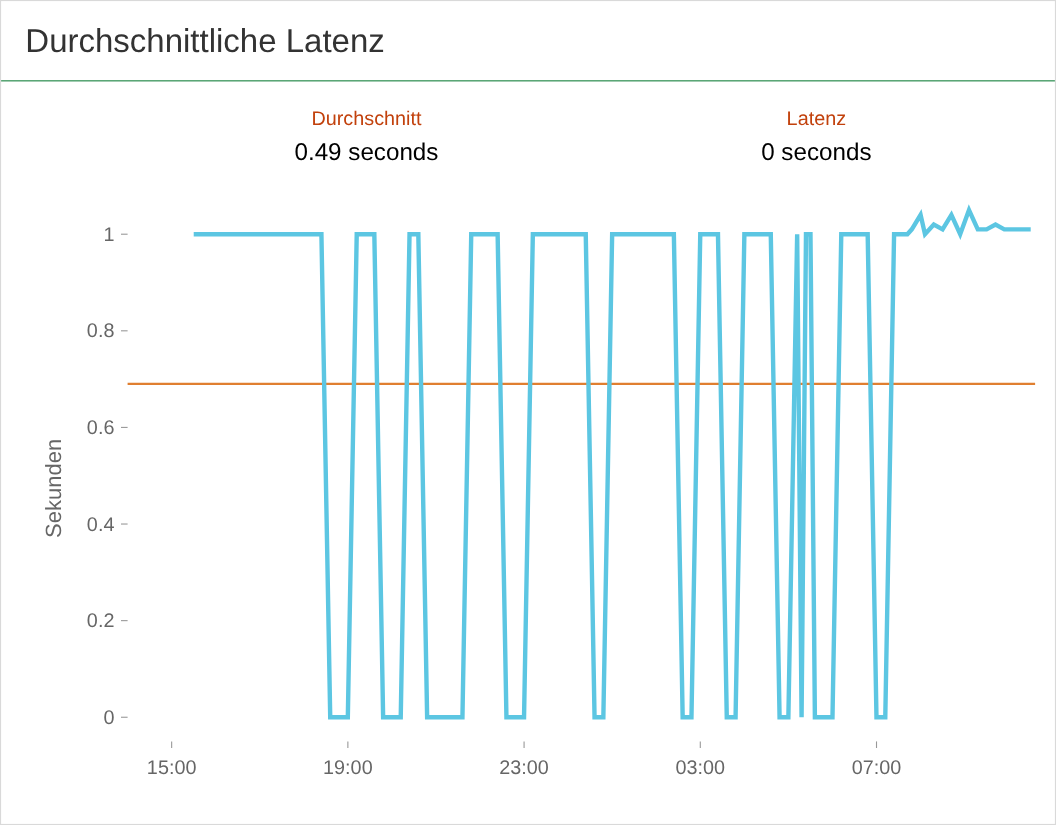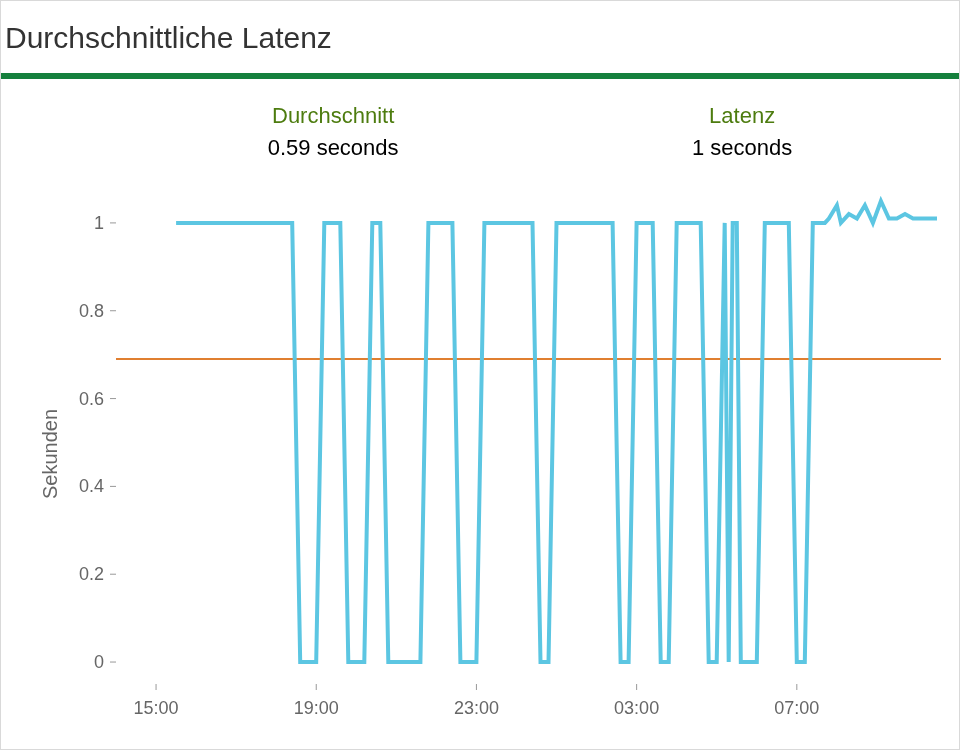--- a/index.html
+++ b/index.html
@@ -13,40 +13,40 @@
   }
   .card {
     box-sizing: border-box;
     width: 960px;
     height: 750px;
     border: 1px solid #d9d9d9;
     background: #fff;
   }
   .title {
     box-sizing: border-box;
-    padding: 20px 22px 18px 4px;
+    padding: 20px 22px 18px 22px;
     font-size: 30px;
     font-weight: 400;
     color: #333;
-    border-bottom: 6px solid #15803d;
+    border-bottom: 1px solid #15803d;
   }
   .stats {
     display: flex;
     justify-content: space-around;
     padding-top: 24px;
     padding-bottom: 8px;
     padding-left: 120px;
     padding-right: 20px;
   }
   .stat {
     text-align: center;
   }
   .stat .label {
-    font-size: 22px;
-    color: #4d7c0f;
+    font-size: 18px;
+    color: #c2410c;
     margin-bottom: 6px;
   }
   .stat .value {
     font-size: 22px;
     color: #000;
   }
   .plot-wrap {
     position: relative;
   }
   .ylabel {
@@ -66,25 +66,25 @@
 </style>
 </head>
 <body>
 
 <div class="card">
   <div class="title">Durchschnittliche Latenz</div>
 
   <div class="stats">
     <div class="stat">
       <div class="label">Durchschnitt</div>
-      <div class="value">0.59 seconds</div>
+      <div class="value">0.49 seconds</div>
     </div>
     <div class="stat">
       <div class="label">Latenz</div>
-      <div class="value">1 seconds</div>
+      <div class="value">0 seconds</div>
     </div>
   </div>
 
   <div class="plot-wrap">
     <div class="ylabel">Sekunden</div>
     <svg id="chart" width="960" height="570">
         <line x1="109" y1="493.04347826086956" x2="115" y2="493.04347826086956" stroke="#999" stroke-width="1"></line>
         <text x="103" y="499.04347826086956" text-anchor="end" class="axis-tick">0</text>
         <line x1="109" y1="405.21739130434787" x2="115" y2="405.21739130434787" stroke="#999" stroke-width="1"></line>
         <text x="103" y="411.21739130434787" text-anchor="end" class="axis-tick">0.2</text>

